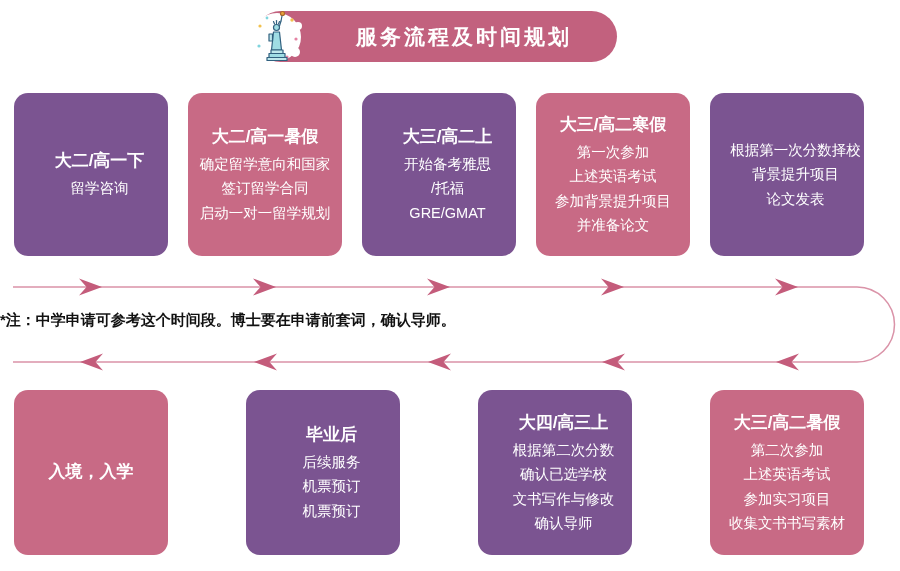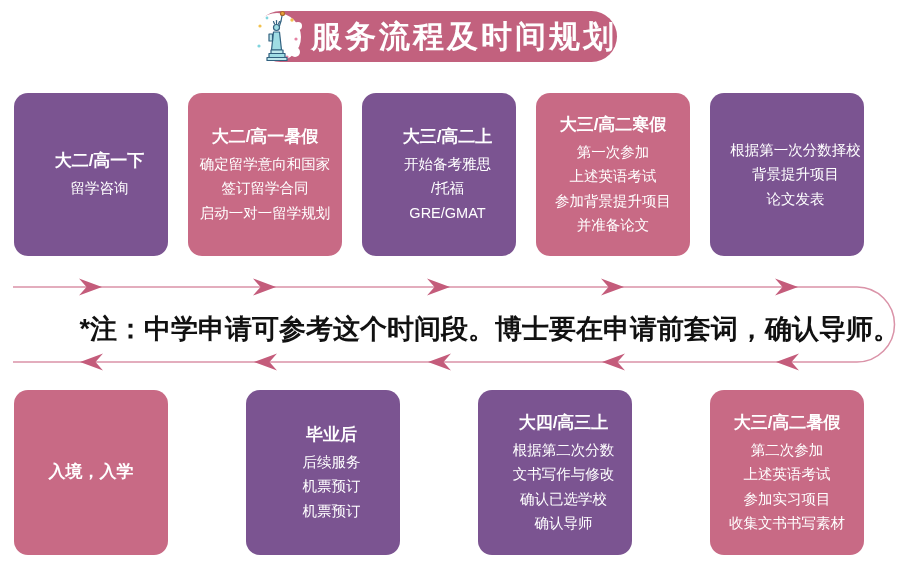--- a/index.html
+++ b/index.html
@@ -15,43 +15,43 @@
     --arrow:#c45c7b;
     --note:#111111;
   }
   .header-pill{
     position:absolute;left:255px;top:11px;width:362px;height:51px;
     background:var(--header-bg);border-radius:26px;
     display:flex;align-items:center;justify-content:center;
     padding-left:56px;box-sizing:border-box;
   }
   .header-title{
-    color:#ffffff;font-size:31px;font-weight:bold;letter-spacing:3px;white-space:nowrap;
+    color:#ffffff;font-size:21px;font-weight:bold;letter-spacing:3px;white-space:nowrap;
   }
   .header-icon{
     position:absolute;left:246px;top:6px;width:62px;height:62px;z-index:2;
   }
   .row{
     position:absolute;left:14px;width:850px;display:flex;justify-content:space-between;
   }
   .row-top{top:93px;height:163px;}
   .row-bottom{top:390px;height:165px;}
   .card{
     width:154px;border-radius:14px;box-sizing:border-box;padding:8px 3px;
     display:flex;flex-direction:column;justify-content:center;align-items:center;
     color:#ffffff;text-align:center;
   }
   .card.purple{background:var(--purple);padding-left:20px;}
   .card.pink{background:var(--pink);}
   .card-title{font-weight:bold;font-size:17px;line-height:25px;margin-bottom:3px;white-space:nowrap;}
   .card-line{font-size:14.5px;line-height:24.5px;white-space:nowrap;}
   .flow-svg{position:absolute;left:0;top:270px;width:900px;height:110px;}
   .note-text{
-    position:absolute;left:0;top:311px;width:900px;text-align:right;
-    color:var(--note);font-size:27px;font-weight:bold;white-space:nowrap;
+    position:absolute;left:0;top:311px;width:900px;text-align:left;
+    color:var(--note);font-size:15px;font-weight:bold;white-space:nowrap;
   }
 </style>
 </head>
 <body>
 
 <svg class="header-icon" viewBox="0 0 62 62">
   <circle cx="10" cy="26" r="5" fill="#ffffff"></circle>
   <circle cx="52" cy="20" r="4" fill="#ffffff"></circle>
   <circle cx="49" cy="46" r="5" fill="#ffffff"></circle>
   <circle cx="16" cy="48" r="4" fill="#ffffff"></circle>
@@ -139,22 +139,22 @@
     </div>
     <div class="card purple">
       <div class="card-title">毕业后</div>
       <div class="card-line">后续服务</div>
       <div class="card-line">机票预订</div>
       <div class="card-line">机票预订</div>
     </div>
     <div class="card purple">
       <div class="card-title">大四/高三上</div>
       <div class="card-line">根据第二次分数</div>
+      <div class="card-line">确认已选学校</div>
       <div class="card-line">文书写作与修改</div>
-      <div class="card-line">确认已选学校</div>
       <div class="card-line">确认导师</div>
     </div>
     <div class="card pink">
       <div class="card-title">大三/高二暑假</div>
       <div class="card-line">第二次参加</div>
       <div class="card-line">上述英语考试</div>
       <div class="card-line">参加实习项目</div>
       <div class="card-line">收集文书书写素材</div>
     </div>
   </div>

